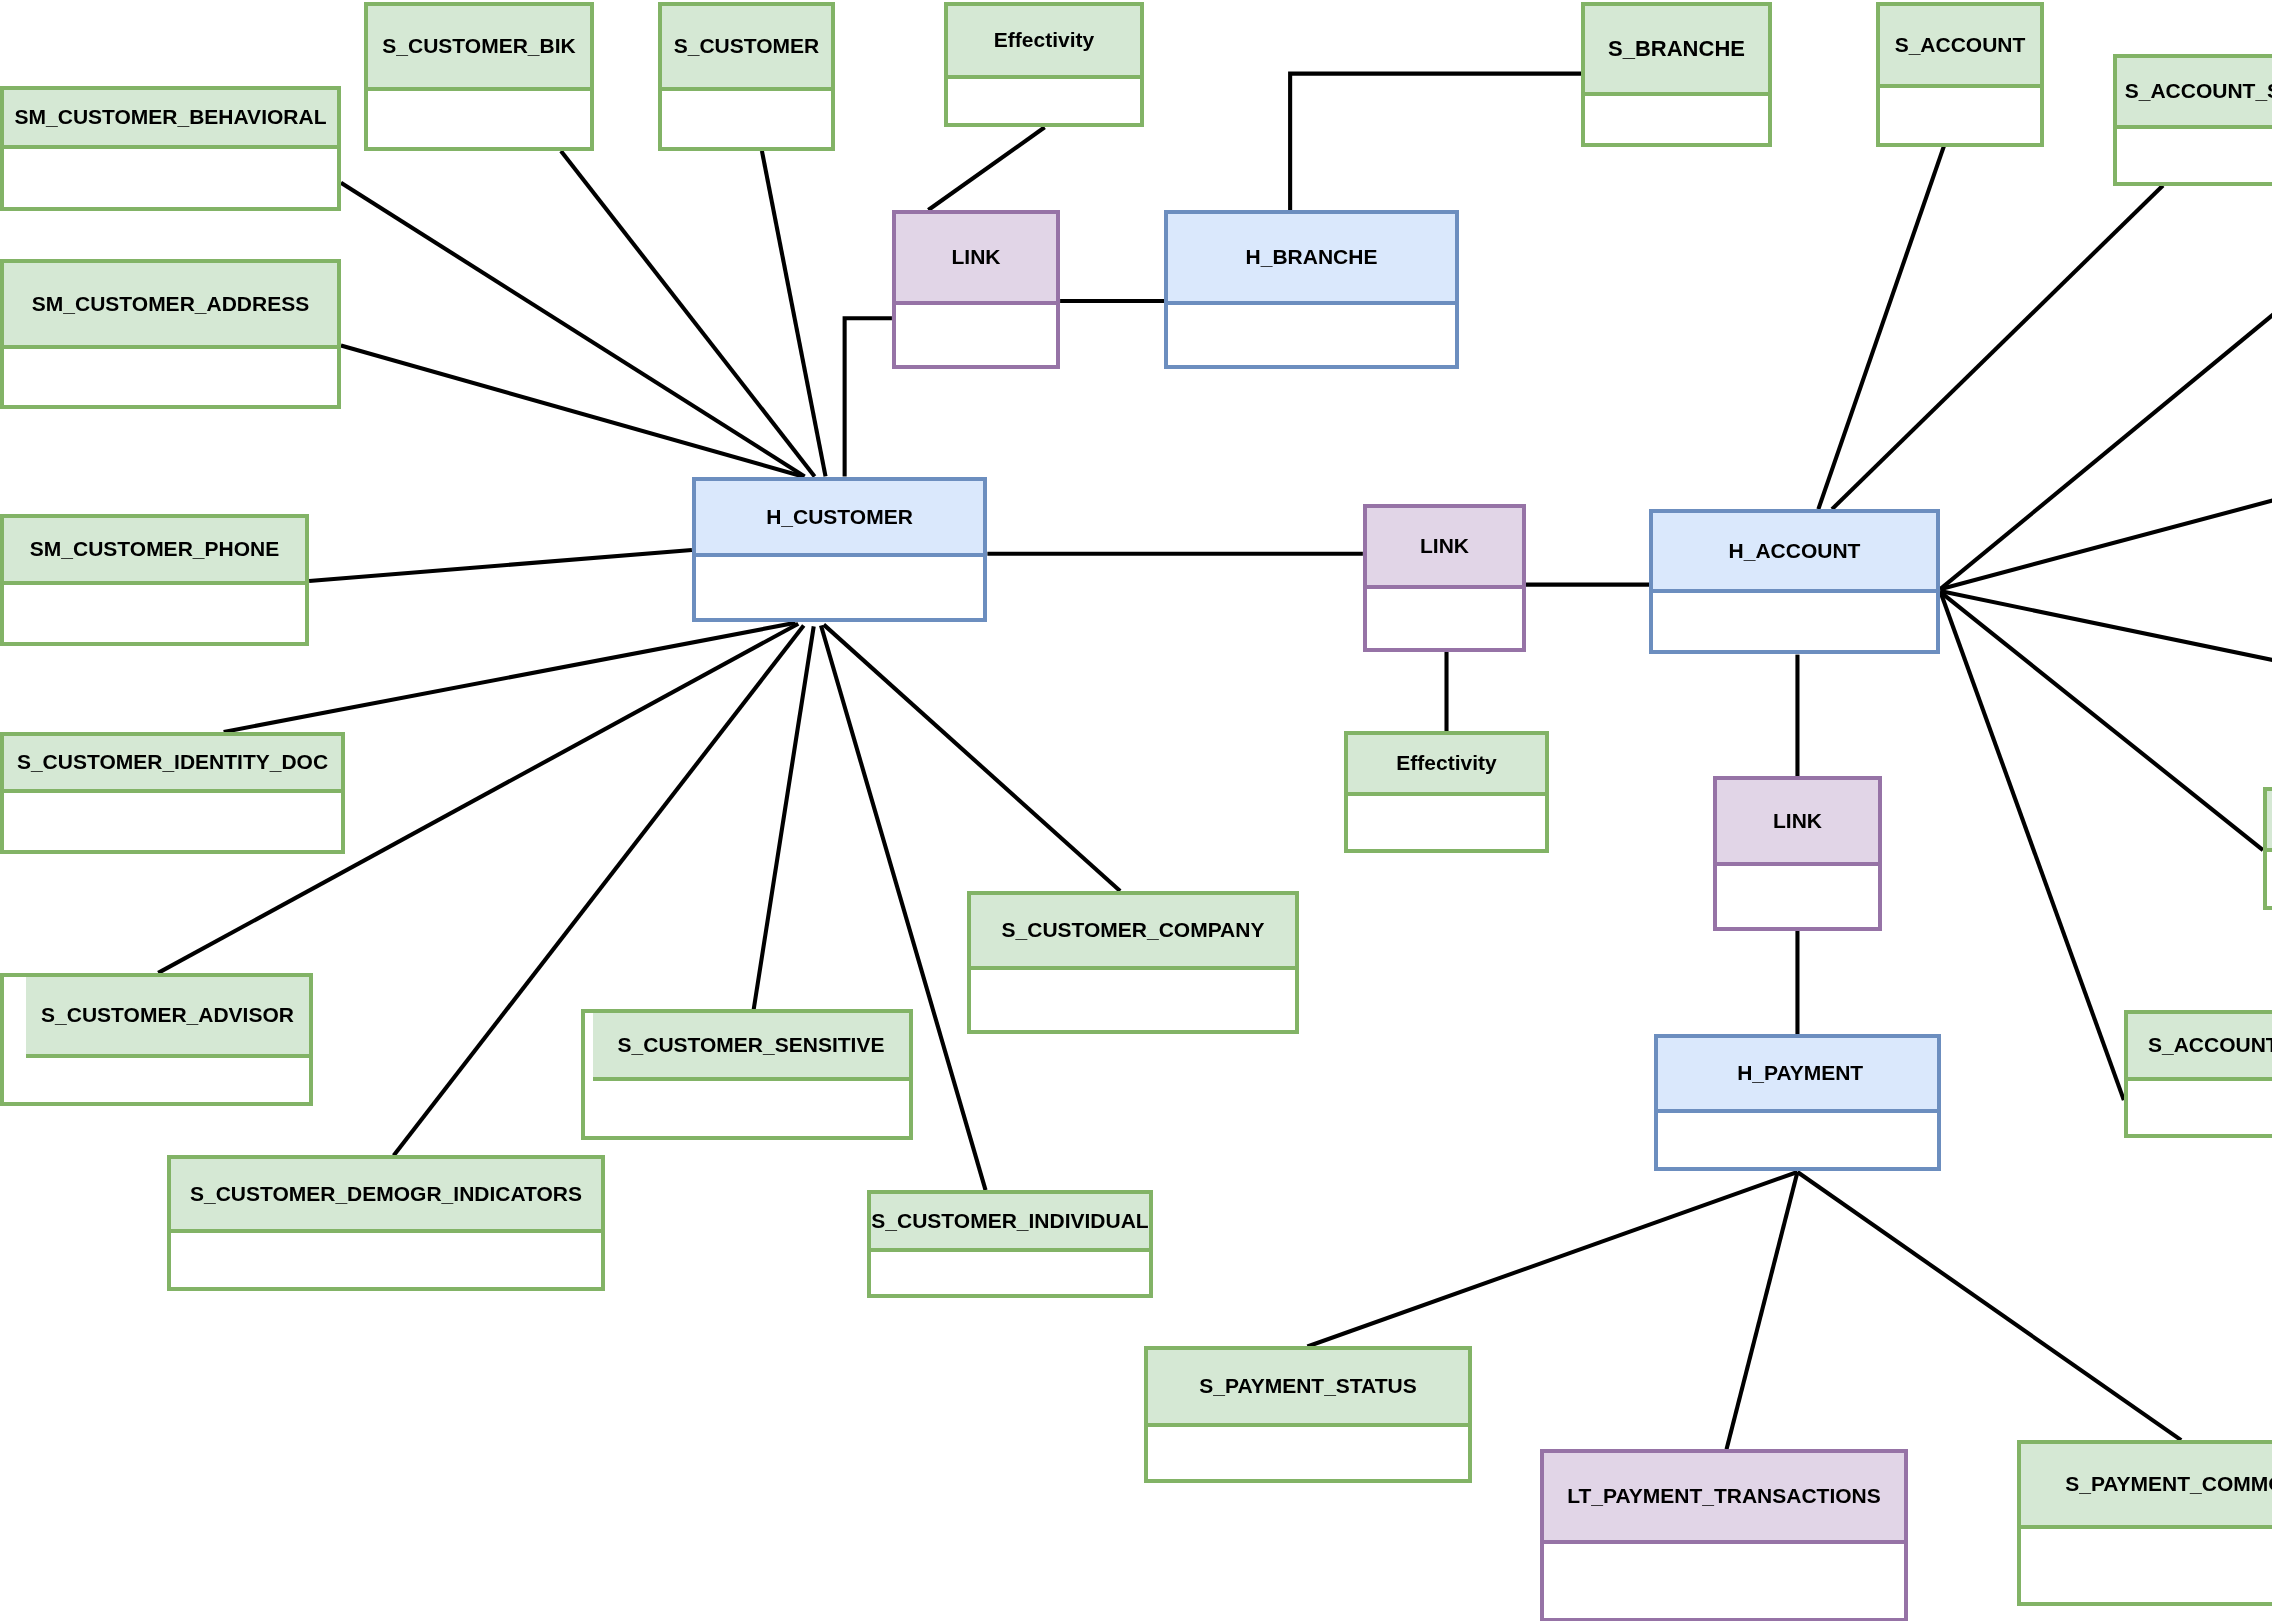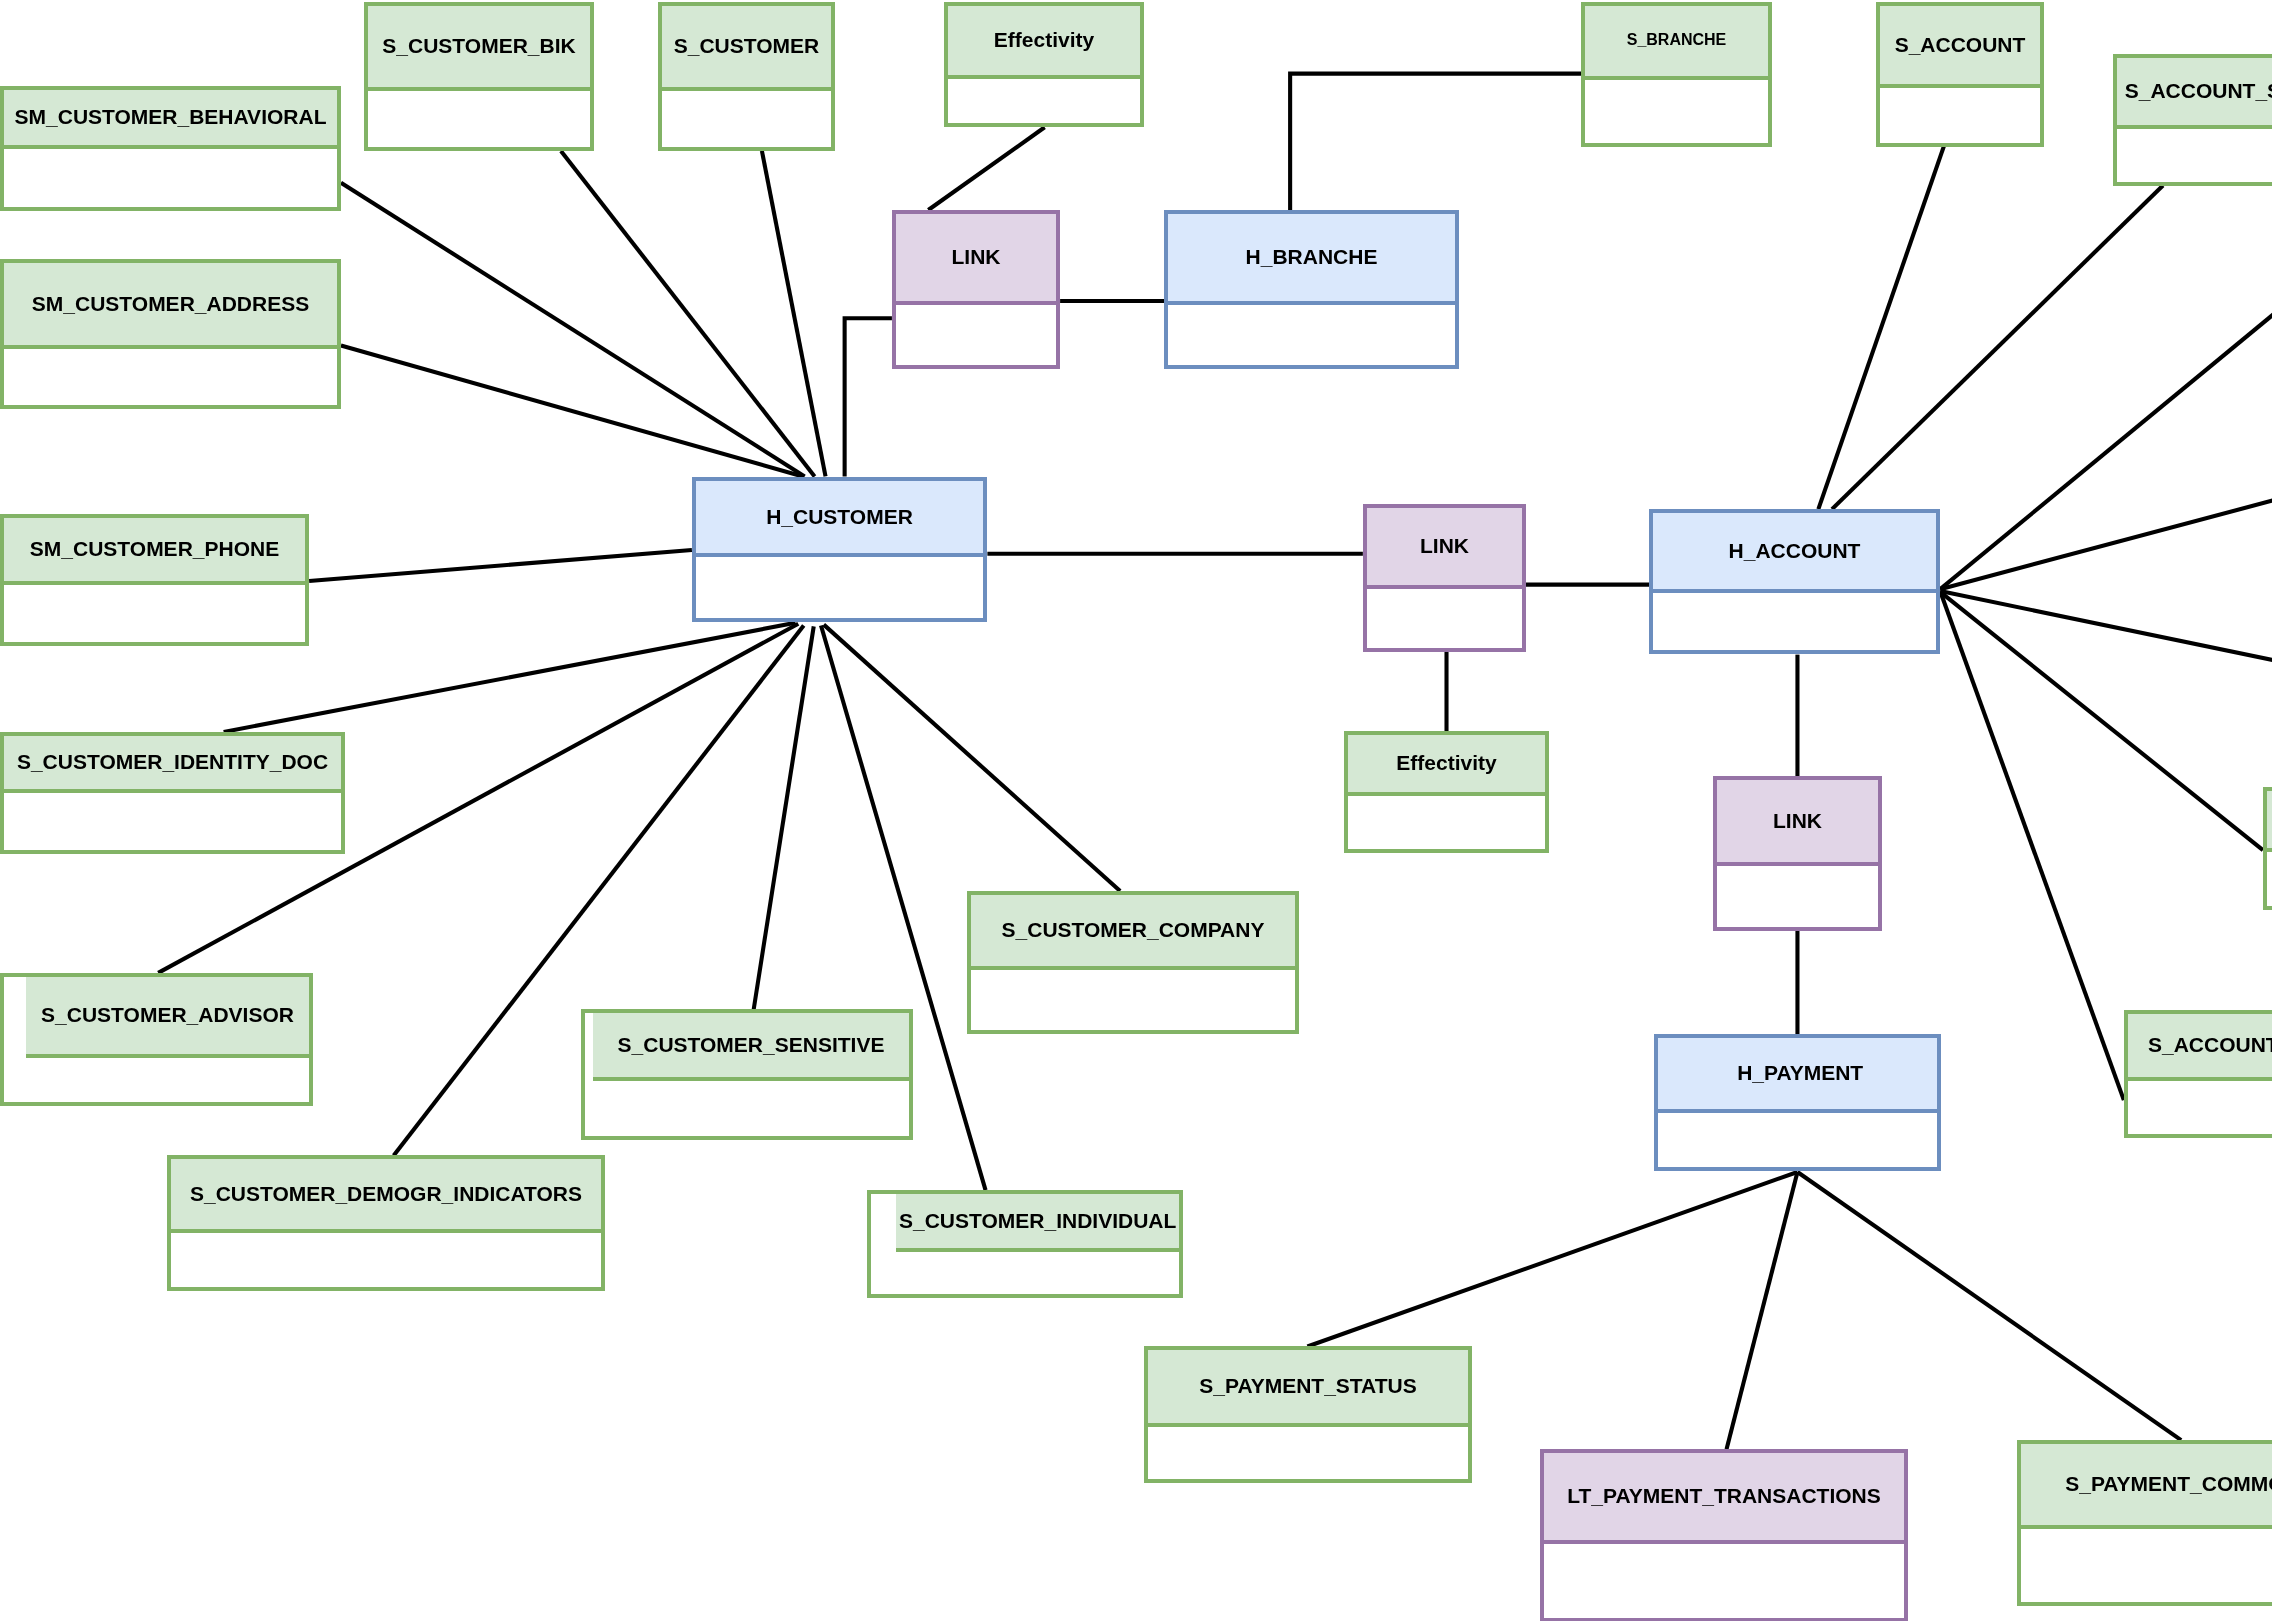--- a/index.html
+++ b/index.html
@@ -122,21 +122,21 @@
       </div>
       <div class="node sat" style="left: 658px; top: 1.8px; width: 177px; height: 149px;">
         <div class="hdr" style="height: 85px; font-size: 21px;">S_CUSTOMER</div>
         <div class="body"></div>
       </div>
       <div class="node sat" style="left: 944px; top: 1.8px; width: 200px; height: 125px;">
         <div class="hdr" style="height: 73px; font-size: 21px;">Effectivity</div>
         <div class="body"></div>
       </div>
       <div class="node sat" style="left: 1581px; top: 1.8px; width: 191px; height: 145px;">
-        <div class="hdr" style="height: 74px; font-size: 16px;">S_BRANCHE</div>
+        <div class="hdr" style="height: 90px; font-size: 22px;">S_BRANCHE</div>
         <div class="body"></div>
       </div>
       <div class="node sat" style="left: 1876px; top: 1.8px; width: 168px; height: 145px;">
         <div class="hdr" style="height: 82px; font-size: 21px;">S_ACCOUNT</div>
         <div class="body"></div>
       </div>
       <div class="node sat" style="left: 2113px; top: 54px; width: 195px; height: 132px;">
         <div class="hdr" style="height: 71px; font-size: 21px;">S_ACCOUNT_SC</div>
         <div class="body"></div>
       </div>
@@ -165,21 +165,21 @@
         <div class="body"></div>
       </div>
       <div class="node sat" style="left: 167px; top: 1155px; width: 438px; height: 136px;">
         <div class="hdr" style="height: 74px; font-size: 21px;">S_CUSTOMER_DEMOGR_INDICATORS</div>
         <div class="body"></div>
       </div>
       <div class="node sat" style="left: 581px; top: 1009px; width: 332px; height: 131px; padding-left: 8px;">
         <div class="hdr" style="height: 68px; font-size: 21px;">S_CUSTOMER_SENSITIVE</div>
         <div class="body"></div>
       </div>
-      <div class="node sat" style="left: 867px; top: 1190px; width: 316px; height: 108px; align-items: flex-end;">
+      <div class="node sat" style="left: 867px; top: 1190px; width: 286px; height: 108px;">
         <div class="hdr" style="height: 58px; font-size: 21px;">S_CUSTOMER_INDIVIDUAL</div>
         <div class="body"></div>
       </div>
       <div class="node sat" style="left: 967px; top: 891px; width: 332px; height: 143px;">
         <div class="hdr" style="height: 75px; font-size: 21px;">S_CUSTOMER_COMPANY</div>
         <div class="body"></div>
       </div>
       <div class="node lnk" style="left: 892px; top: 210px; width: 168px; height: 159px;">
         <div class="hdr" style="height: 91px; font-size: 21px;">LINK</div>
         <div class="body"></div>

